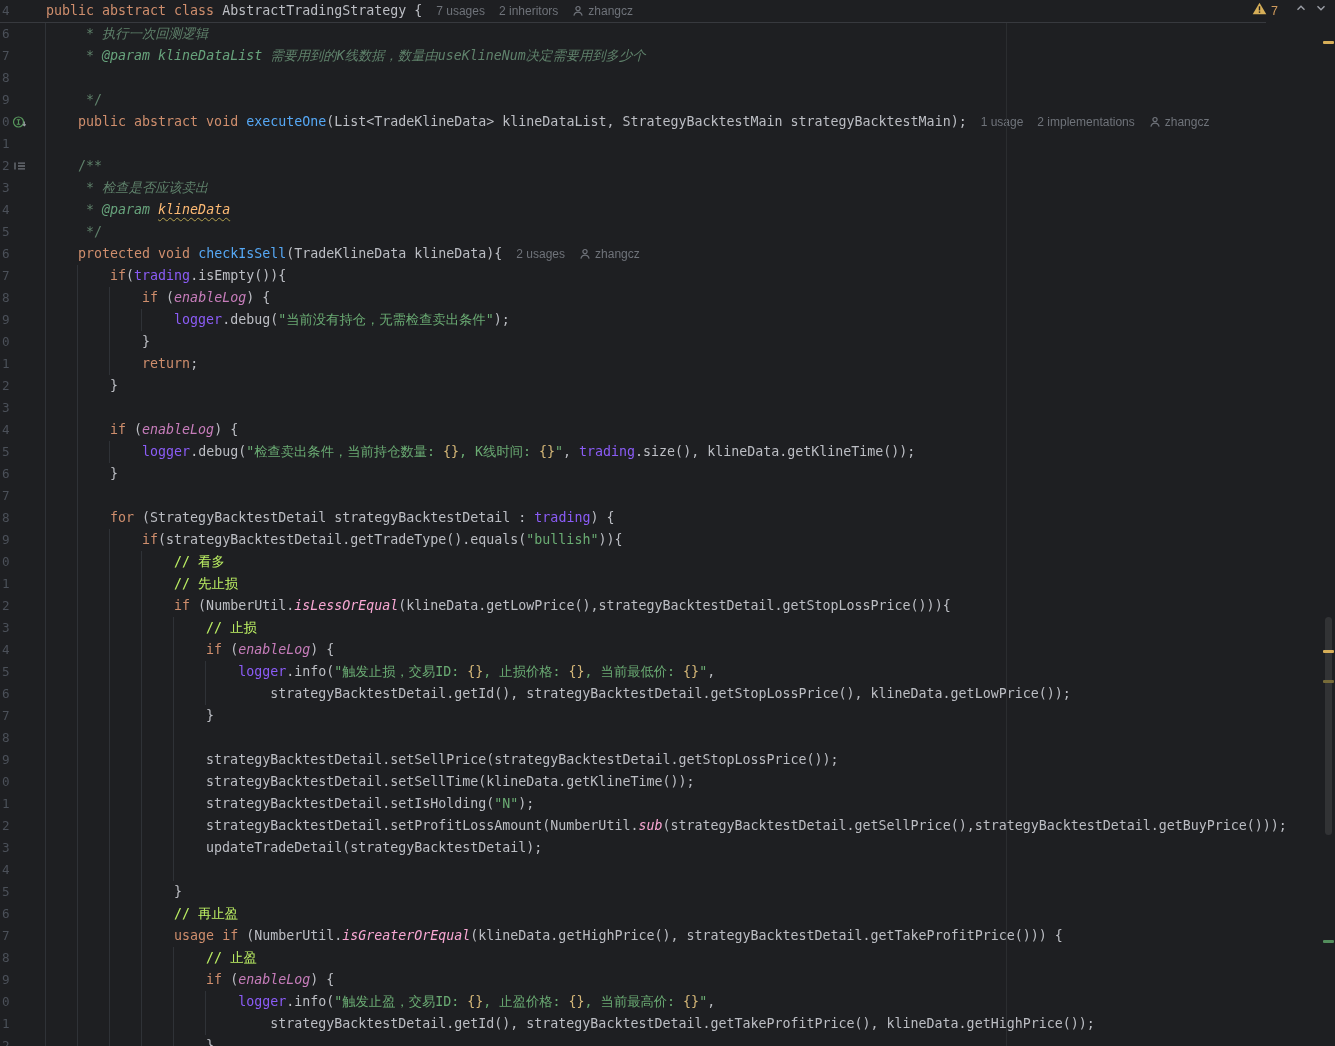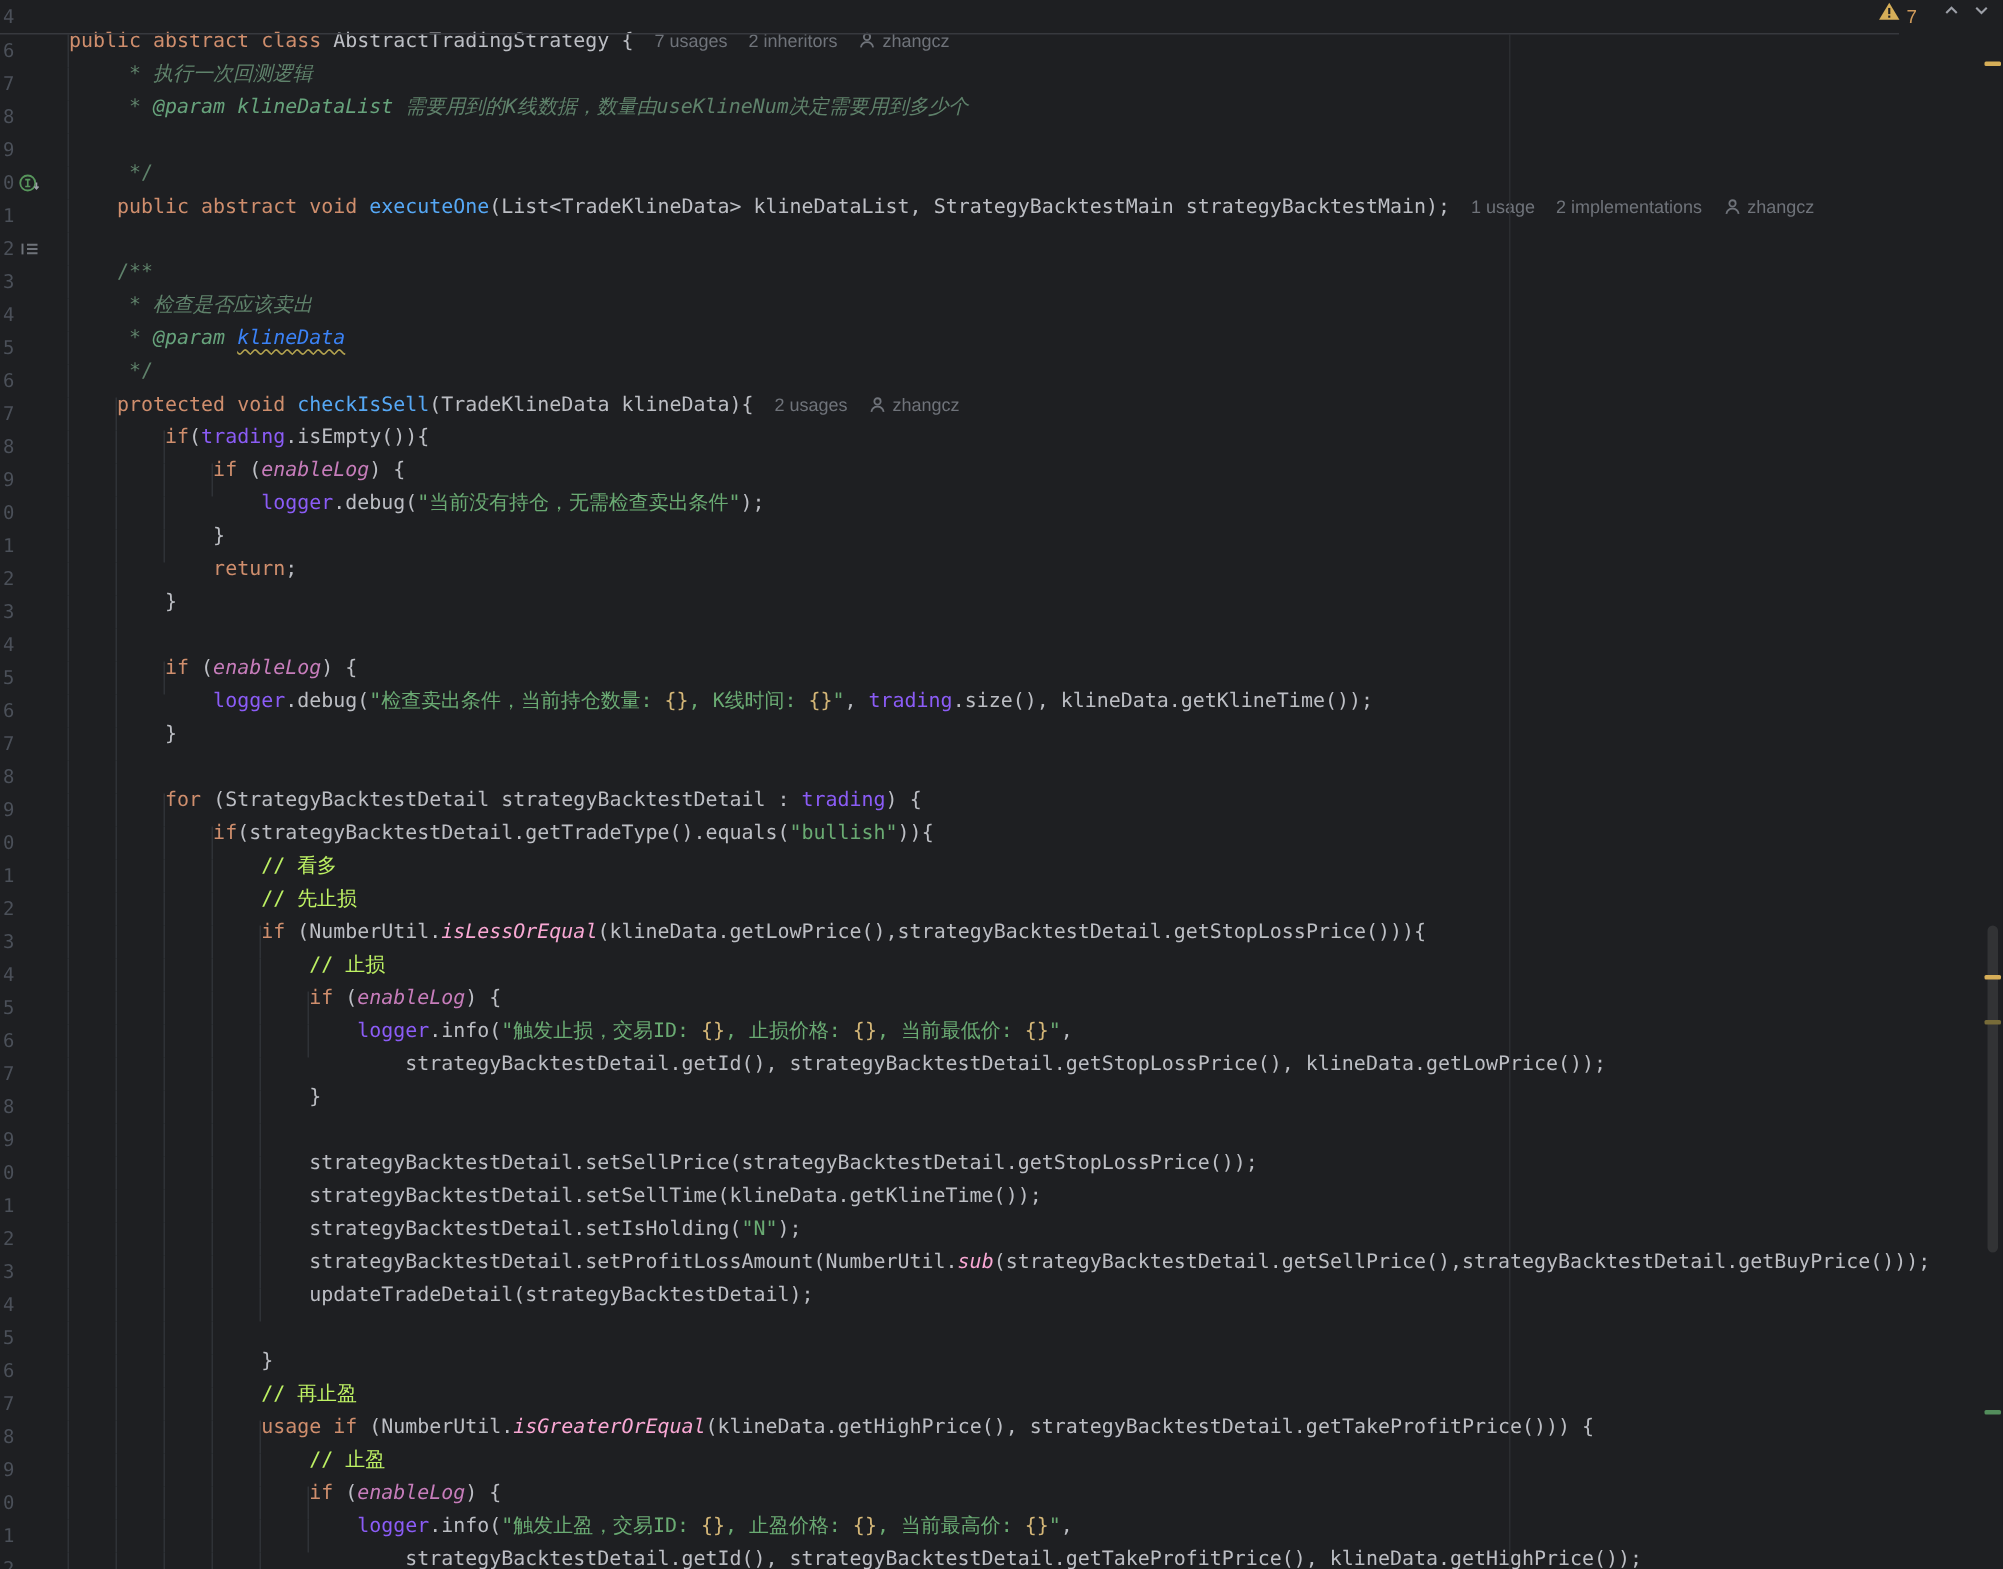--- a/index.html
+++ b/index.html
@@ -3,37 +3,37 @@
 <meta charset="utf-8">
 <style>
   html,body{margin:0;padding:0;background:#1e1f22;}
   #app{position:relative;width:1335px;height:1046px;background:#1e1f22;overflow:hidden;
        font-family:"DejaVu Sans Mono",monospace;font-size:13.3px;line-height:22px;color:#bcbec4;}
   
   #lines{position:absolute;top:23px;left:0;right:0;}
   .row{position:relative;height:22px;}
   .num{position:absolute;left:2px;top:0;width:12px;color:#4b5059;font-size:12.6px;}
   .gicon{position:absolute;left:12px;top:3px;width:16px;height:16px;}
-  .code{position:absolute;left:46px;top:0;white-space:pre;margin-top:16px;}
+  .code{position:absolute;left:46px;top:0;white-space:pre;}
   .g{position:absolute;top:0;bottom:0;width:1px;background:#2f3237;}
   
   .k{color:#cf8e6d;}
   .t{color:#bcbec4;}
   .m{color:#56a8f5;}
   .f{color:#8b5cf6;}
   .fi{color:#c77dbb;font-style:italic;}
   .si{color:#f9a8d4;font-style:italic;}
   .s{color:#6aab73;}
   .ph{color:#d5b778;}
   .c{color:#bef264;}
   .d{color:#5f826b;font-style:italic;}
   .dm{color:#5f826b;}
   .dt{color:#67a37c;font-style:italic;}
   .dp{color:#67a37c;font-style:italic;}
-  .dpw{color:#3b82f6;font-style:italic;text-decoration:underline wavy #b3a24f;text-decoration-thickness:1px;text-underline-offset:3px;}
+  .dpw{color:#fdba74;font-style:italic;text-decoration:underline wavy #b3a24f;text-decoration-thickness:1px;text-underline-offset:3px;}
   
   .inlay{display:inline-block;font-family:"Liberation Sans",sans-serif;font-size:12px;color:#6f737a;
          margin-left:14px;vertical-align:baseline;white-space:nowrap;}
   .inlay svg{vertical-align:-2px;margin-right:4px;}
   
   #sticky{position:absolute;top:0;left:0;right:0;height:22px;background:#1e1f22;z-index:6;}
   #sticky-border{position:absolute;top:22px;left:0;width:1266px;height:1px;background:#37393e;z-index:6;}
   
   #inspect{position:absolute;top:0;right:3px;height:22px;display:flex;align-items:center;z-index:7;background:#1e1f22;padding:0 4px;}
   #inspect .cnt{font-family:"Liberation Sans",sans-serif;font-size:12.5px;color:#d09b5c;margin:0 10px 0 4px;}

